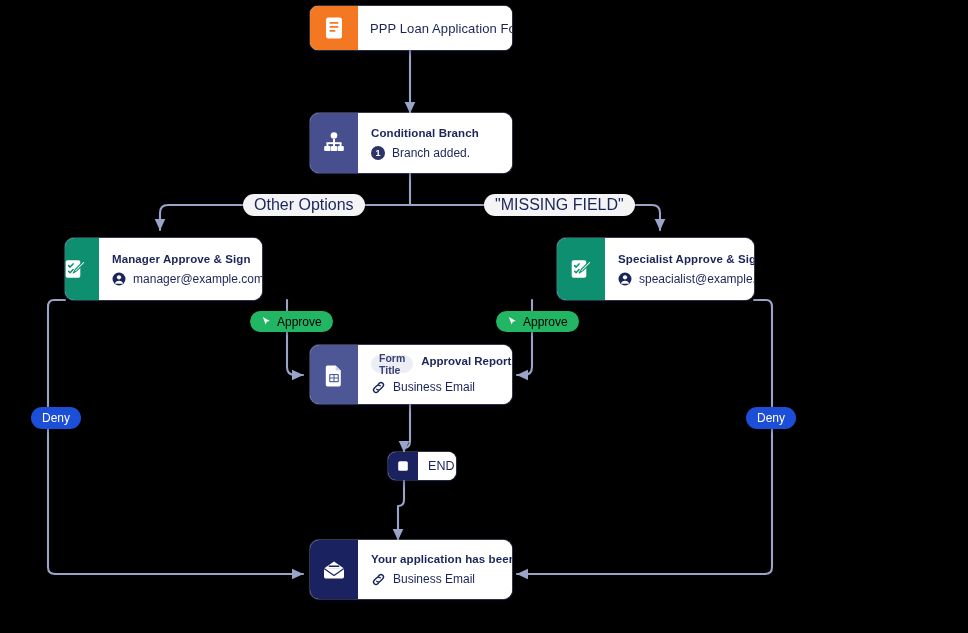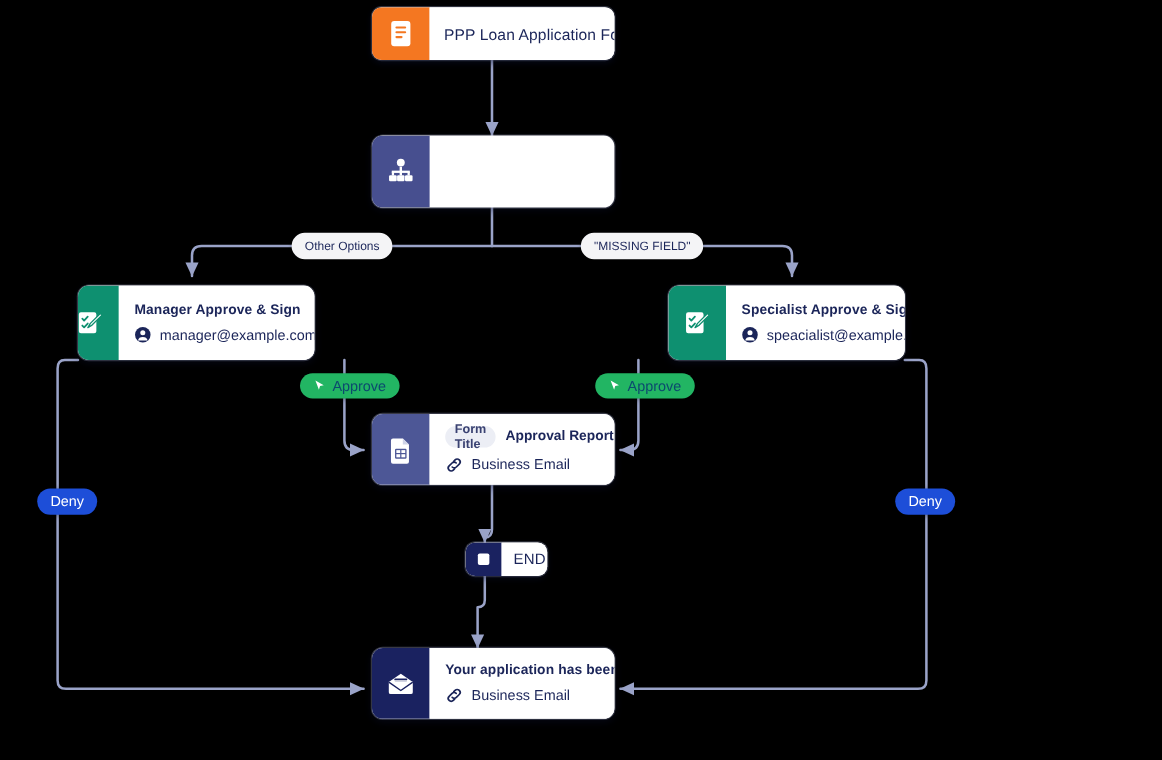--- a/index.html
+++ b/index.html
@@ -94,32 +94,32 @@
 
   
   .edge-pill {
     position: absolute;
     display: flex;
     align-items: center;
     gap: 5px;
     height: 22px;
     padding: 0 11px;
     border-radius: 12px;
-    font-size: 10px;
+    font-size: 16px;
     white-space: nowrap;
     z-index: 7;
   }
   .pill-white {
     background: #f4f4f6;
     color: #1b2559;
     box-shadow: 0 1px 3px rgba(0,0,0,.35);
   }
   .pill-green {
     background: #22b563;
-    color: #0c4a6e;
+    color: #000000;
     font-size: 12px;
     height: 21px;
     box-shadow: 0 1px 4px rgba(0,0,0,.35);
   }
   .pill-red {
     background: #1d4ed8;
     color: #ffffff;
     font-size: 12px;
     height: 22px;
     border-radius: 12px;
@@ -146,21 +146,20 @@
     height: 18px;
     padding: 0 8px;
     border-radius: 9px;
     background: #eceef5;
     font-size: 10.5px;
     font-weight: bold;
     color: #3a4272;
   }
   .row-inline {
     display: flex;
-    align-items: center;
     gap: 8px;
   }
   .title-strong {
     font-size: 11.5px;
     font-weight: bold;
     color: #1b2559;
     white-space: nowrap;
   }
   svg { display: block; }
 </style>
@@ -220,20 +219,27 @@
         <rect x="11" y="8" width="2" height="4" fill="#ffffff"></rect>
         <rect x="4.5" y="11.2" width="15" height="1.9" fill="#ffffff"></rect>
         <rect x="4.5" y="12" width="1.9" height="3.2" fill="#ffffff"></rect>
         <rect x="17.6" y="12" width="1.9" height="3.2" fill="#ffffff"></rect>
         <rect x="11" y="12" width="2" height="3.2" fill="#ffffff"></rect>
         <rect x="2.2" y="15" width="6.4" height="5" rx="1" fill="#ffffff"></rect>
         <rect x="8.9" y="15" width="6.2" height="5" rx="1" fill="#ffffff"></rect>
         <rect x="15.5" y="15" width="6.3" height="5" rx="1" fill="#ffffff"></rect>
       </svg>
     </div>
+    <div class="node-body">
+      <div class="node-title">Conditional Branch</div>
+      <div class="node-sub">
+        <span class="num-badge">1</span>
+        <span>Branch added.</span>
+      </div>
+    </div>
   </div>
 
   <div class="edge-pill pill-white" style="left:243px; top:194px;">
     <span>Other Options</span>
   </div>
   <div class="edge-pill pill-white" style="left:484px; top:194px;">
     <span>"MISSING FIELD"</span>
   </div>
 
   <div class="node" style="left:65px; top:238px; width:197px; height:62px;justify-content:center;">

